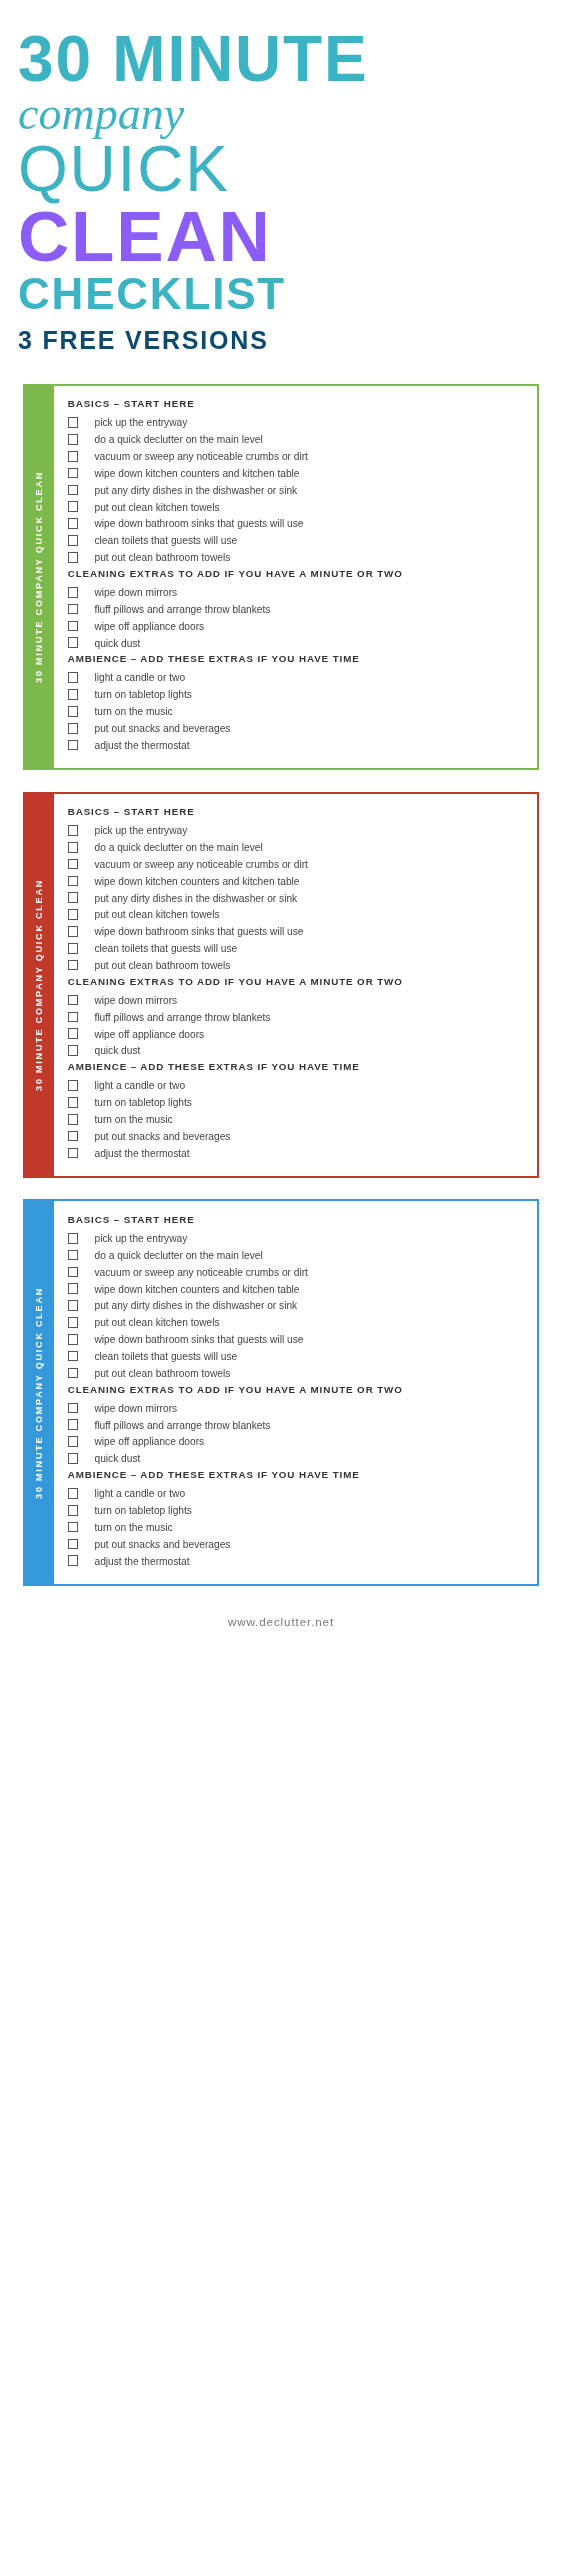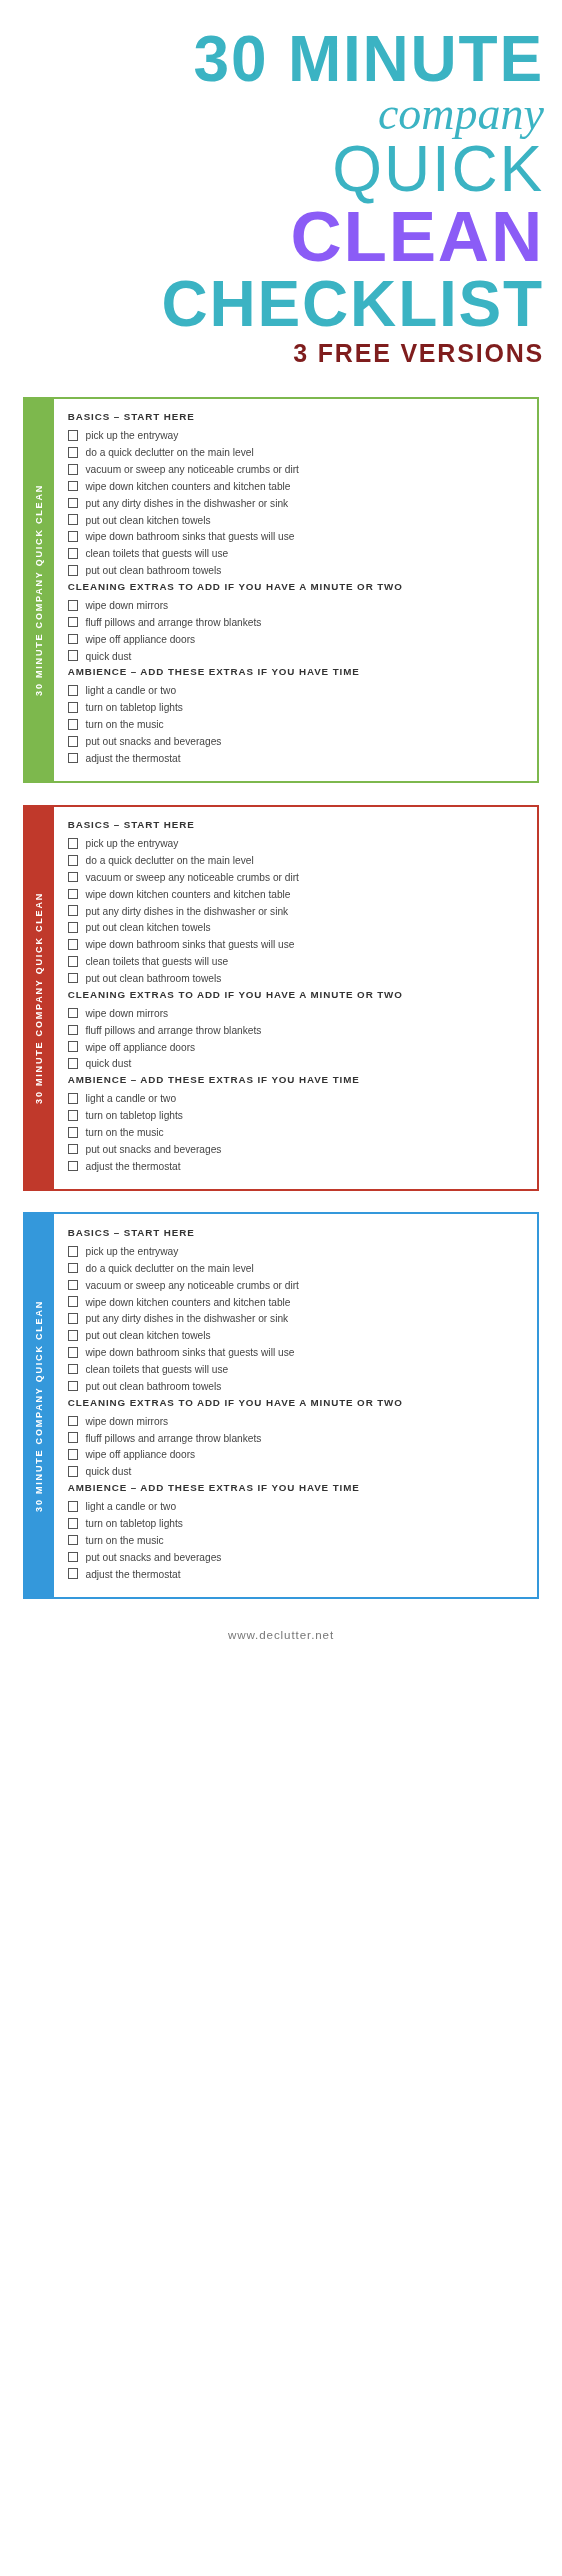--- a/index.html
+++ b/index.html
@@ -9,21 +9,21 @@
       font-family: Arial, sans-serif;
       display: flex;
       flex-direction: column;
       align-items: center;
     }
 
     
     .header {
       width: 100%;
       background: #ffffff;
-      text-align: right;
+      text-align: left;
       padding: 27px 18px 18px;
     }
     .header-30 {
       font-size: 64px;
       font-weight: 900;
       color: #3bb3c3;
       line-height: 1;
       letter-spacing: 1.8px;
       text-transform: uppercase;
     }
@@ -45,34 +45,34 @@
     }
     .header-clean {
       font-size: 71px;
       font-weight: 900;
       color: #8b5cf6;
       line-height: 1;
       letter-spacing: 1.8px;
       text-transform: uppercase;
     }
     .header-checklist {
-      font-size: 64px;
+      font-size: 44px;
       font-weight: 900;
       color: #3bb3c3;
       line-height: 1;
       letter-spacing: 1.8px;
       text-transform: uppercase;
     }
     .header-free {
       font-size: 25px;
       font-weight: 900;
-      color: #7f1d1d;
-      letter-spacing: 1.8px;
-      text-transform: uppercase;
-      margin-top: 3px;
+      color: #0c4a6e;
+      letter-spacing: 1.8px;
+      text-transform: uppercase;
+      margin-top: 10px;
     }
 
     
     .card {
       width: 516px;
       margin: 10.7px auto;
       border: 2.7px solid #7db84d;
       position: relative;
       background: #fff;
       display: flex;
@@ -118,20 +118,21 @@
       letter-spacing: 0.9px;
       margin-bottom: 7.1px;
       margin-top: 0;
     }
     .section-title:first-child { margin-top: 0; }
 
     .check-item {
       display: flex;
       align-items: flex-start;
       margin-bottom: 3.6px;
+      gap: 9px;
     }
     .checkbox {
       width: 10.7px;
       height: 10.7px;
       border: 1.3px solid #555;
       flex-shrink: 0;
       margin-right: 7.1px;
       margin-top: 0.9px;
       background: #fff;
     }

